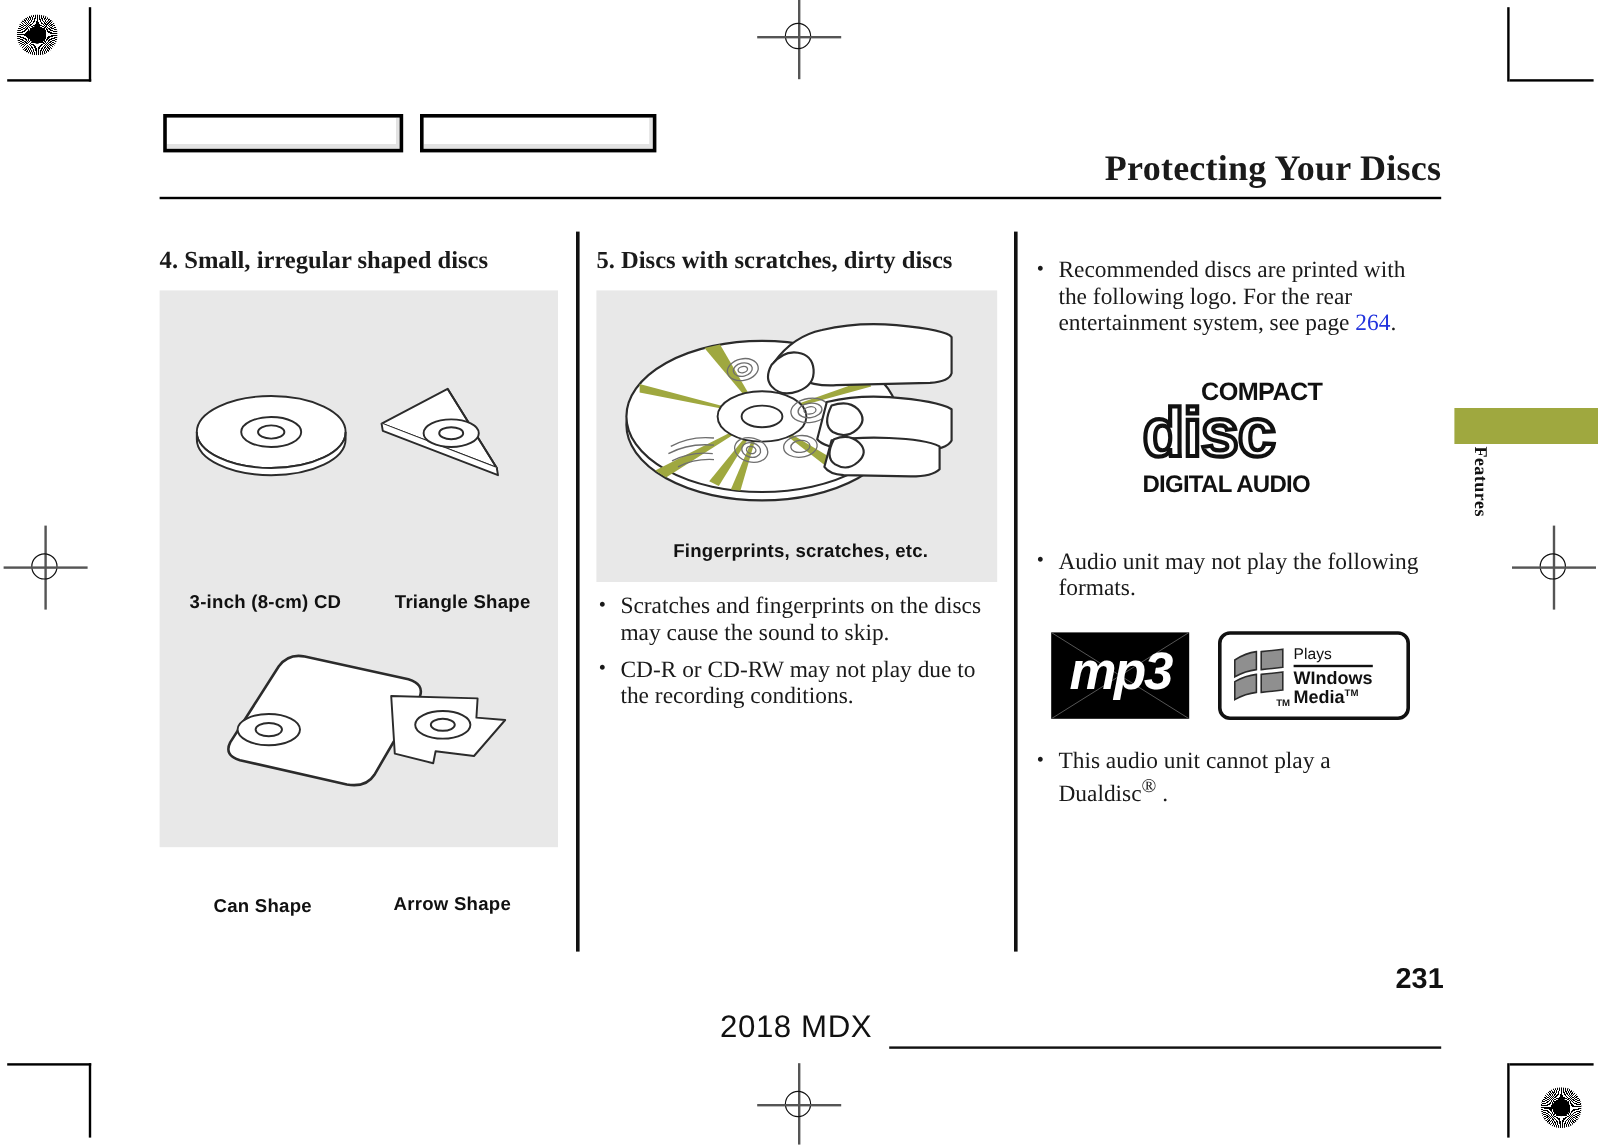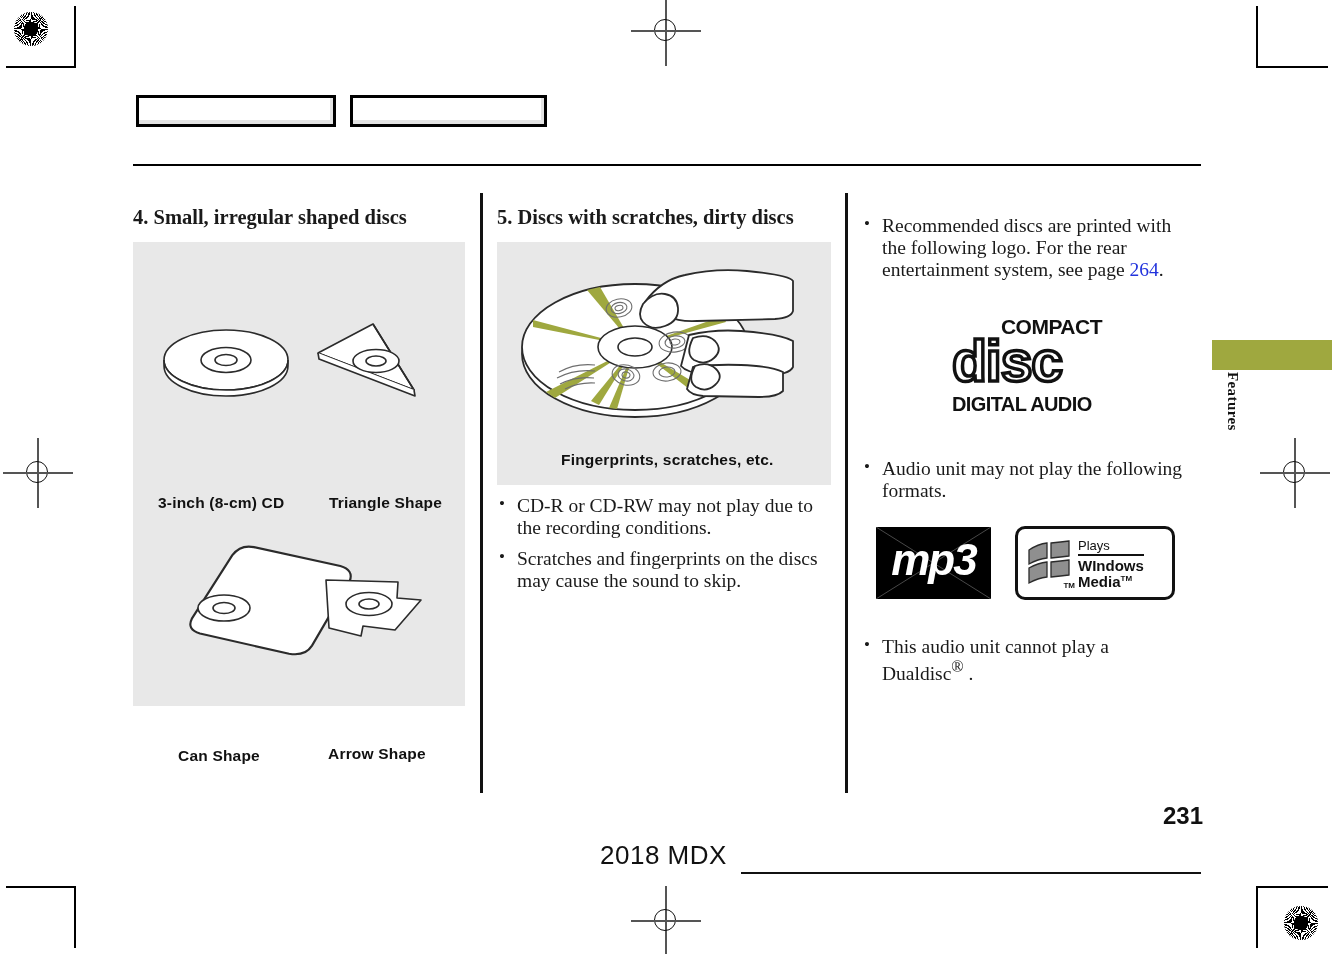--- a/index.html
+++ b/index.html
@@ -341,20 +341,21 @@
       <span></span>
     </div>
   <div class="crosshair" style="left:643px; top:898px;">
       <span></span>
     </div>
 
 
   <div class="tabbox" id="tabbox-1"></div>
   <div class="tabbox" id="tabbox-2"></div>
 
+  <div class="page-title">Protecting Your Discs</div>
   <div class="title-rule"></div>
 
   <div class="col-rule" id="col-rule-1"></div>
   <div class="col-rule" id="col-rule-2"></div>
 
   <div class="column" id="column-left">
     <h2 class="col-heading">4. Small, irregular shaped discs</h2>
 
     <div class="figure" id="figure-shapes">
       <svg width="332" height="548" viewBox="0 0 332 548" style="position:absolute;left:0;top:0;">
@@ -446,22 +447,22 @@
           <path d="M146 62 q10 -12 22 -10 q12 2 13 14 q1 13 -13 18 q-14 5 -22 -4 q-6 -7 0 -18 z"></path>
 
           <path d="M196 96 q14 -5 22 3 q8 9 -1 17 q-9 8 -20 2 q-9 -6 -1 -22 z"></path>
           <path d="M198 124 q13 -5 21 3 q8 8 -1 16 q-9 8 -19 2 q-9 -6 -1 -21 z"></path>
         </g>
       </svg>
       <span class="fig-caption" style="left:64px; top:209px;">Fingerprints, scratches, etc.</span>
     </div>
 
     <ul class="bullets">
+      <li>Scratches and fingerprints on the discs may cause the sound to skip.</li>
       <li>CD-R or CD-RW may not play due to the recording conditions.</li>
-      <li>Scratches and fingerprints on the discs may cause the sound to skip.</li>
     </ul>
   </div>
 
   <div class="column" id="column-right">
     <ul class="bullets tight">
       <li><span>Recommended discs are printed with the following logo. For the rear entertainment system, see page </span><span class="pagelink">264</span><span>.</span></li>
     </ul>
 
     <div class="cd-logo">
       <span class="cd-top">COMPACT</span>
@@ -495,21 +496,21 @@
         </span>
         <span class="wm-text">
           <span class="wm-plays">Plays</span>
           <span class="wm-divider" style="display:block;"></span>
           <span class="wm-windows" style="display:block;">WIndows</span>
           <span class="wm-media" style="display:block;"><span>Media</span><sup>TM</sup></span>
         </span>
       </div>
     </div>
 
-    <ul class="bullets tight" style="margin-top:36px;">
+    <ul class="bullets tight" style="margin-top:24px;">
       <li><span>This audio unit cannot play a Dualdisc</span><sup>®</sup><span> .</span></li>
     </ul>
   </div>
 
   <div class="side-tab-bar"></div>
   <div class="side-tab-label">Features</div>
 
   <div class="footer-model">2018  MDX</div>
   <div class="footer-pageno">231</div>
   <div class="footer-rule"></div>

